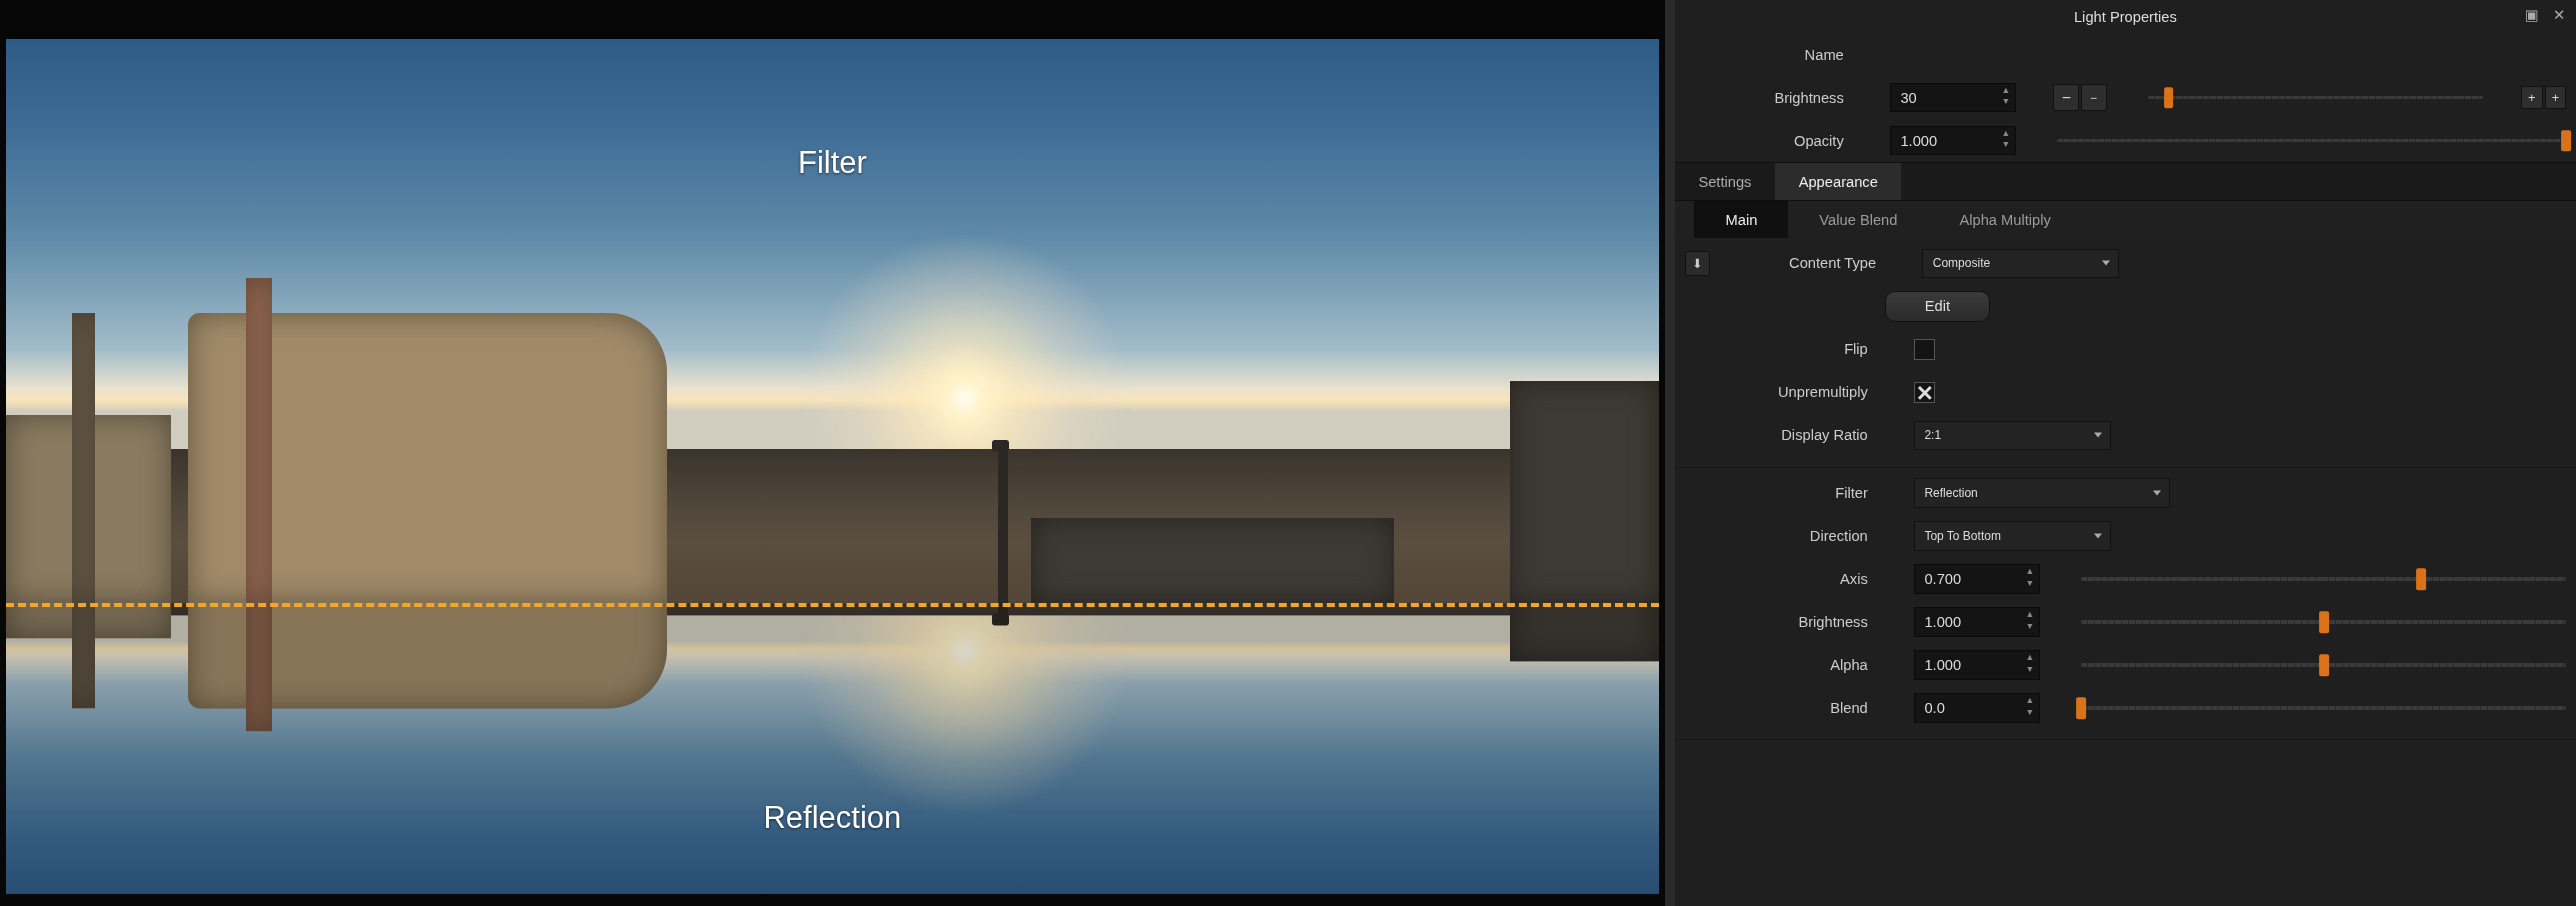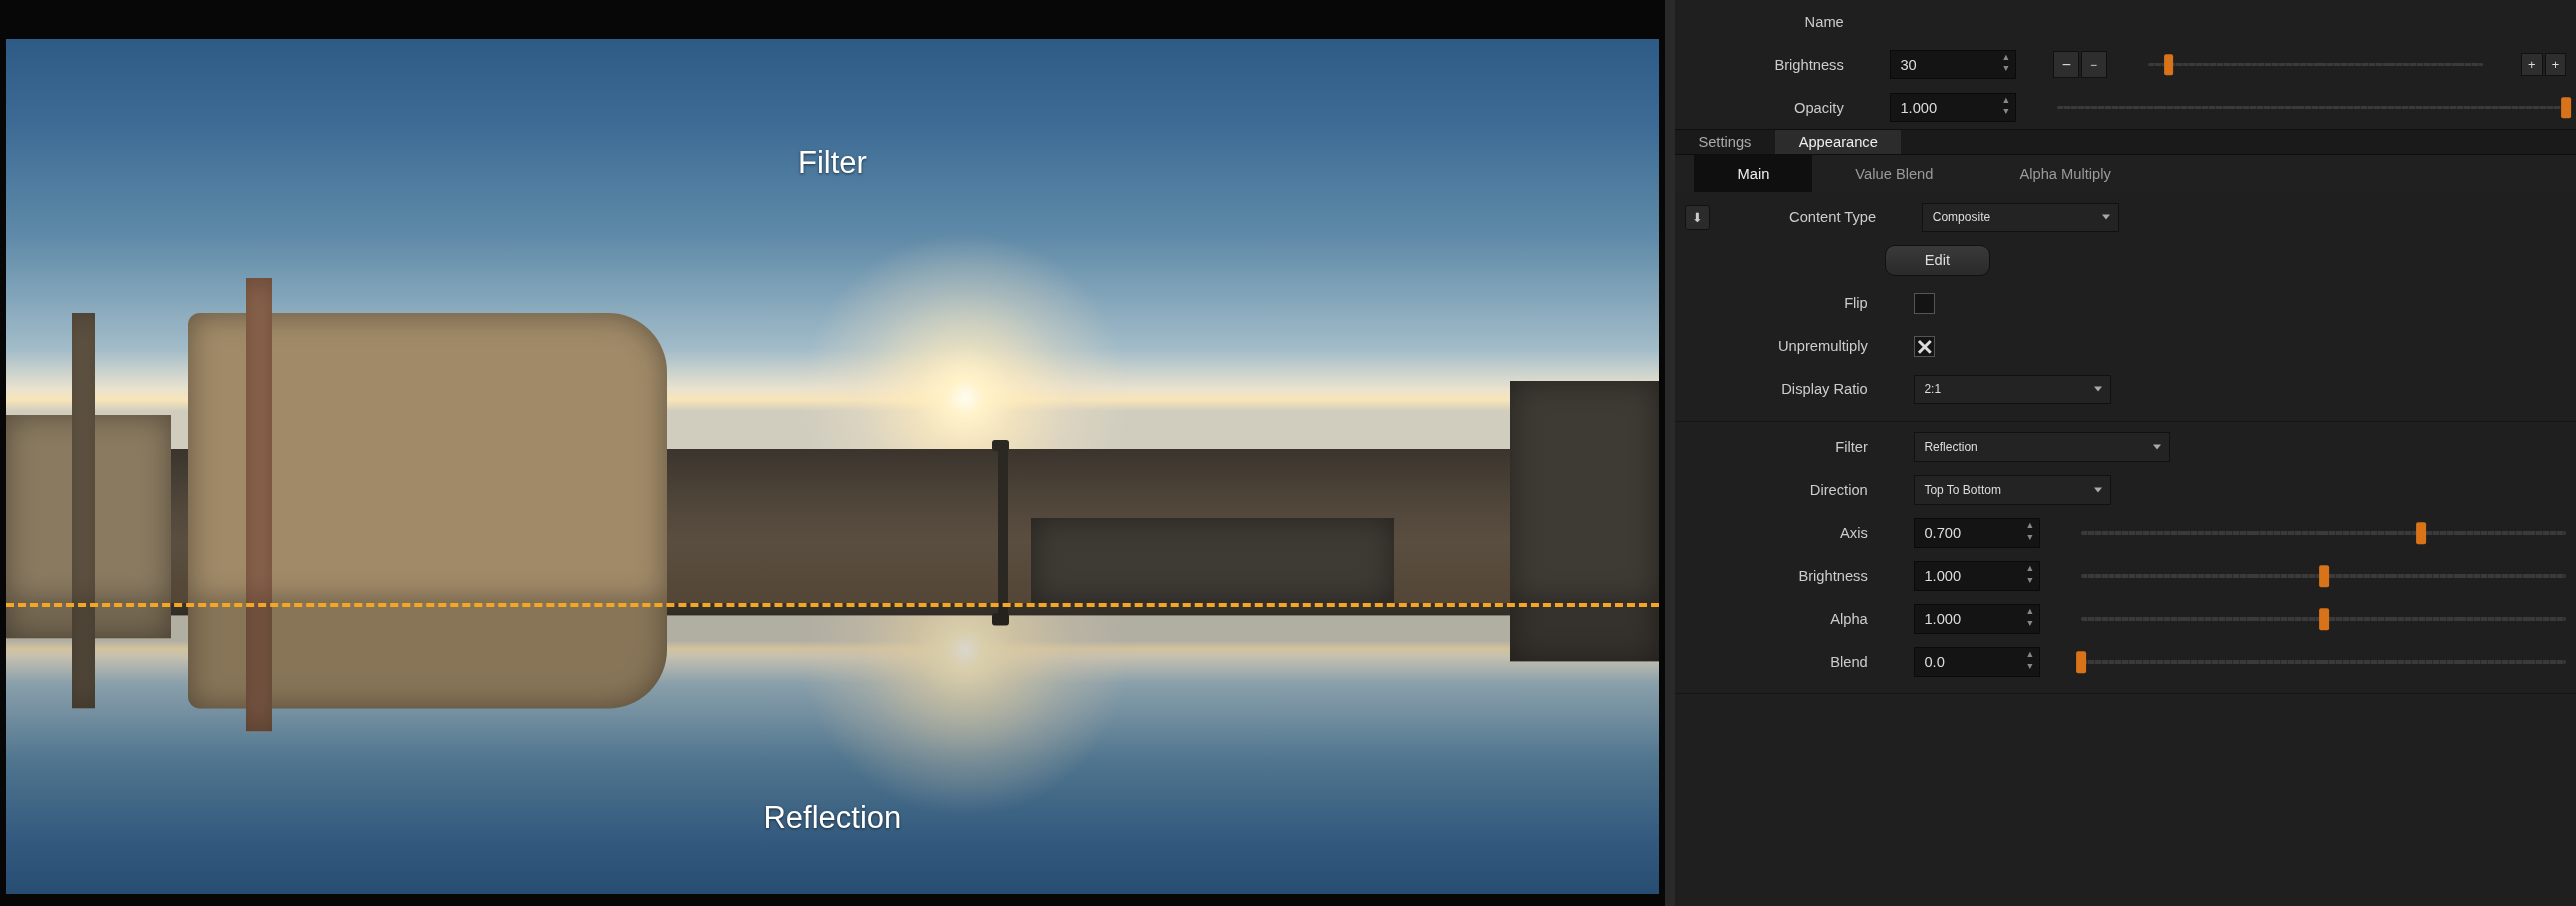--- a/index.html
+++ b/index.html
@@ -118,26 +118,26 @@
     background: repeating-linear-gradient(to right,#3a3a3a 0,#3a3a3a 5.9px,#2a2a2a 5.9px,#2a2a2a 6.9px);
     border-radius:2px;
   }
   .slider-track .thumb {
     position:absolute; top:50%; width:9.8px; height:21.6px; transform:translate(-50%,-50%);
     background:#d9731a; border-radius:2px;
   }
   .slider-end { display:flex; gap:2px; margin-left:5.9px; }
   .end-btn { width:21.6px; height:23.6px; background:#2e2e2e; border:1px solid #111; color:#ddd; font-size:12.8px; display:flex; align-items:center; justify-content:center; cursor:pointer; }
 
-  .tabs { display:flex; height:26px; align-items:stretch; background:#1a1a1a; border-top:1px solid #0e0e0e; border-bottom:1px solid #0e0e0e; }
+  .tabs { display:flex; height:39px; align-items:stretch; background:#1a1a1a; border-top:1px solid #0e0e0e; border-bottom:1px solid #0e0e0e; }
   .tab { padding:0 23.6px; display:flex; align-items:center; color:#aaa; font-size:14.7px; cursor:pointer; }
   .tab.active { background:#2c2c2c; color:#eee; }
 
   .subtabs { display:flex; height:37px; align-items:stretch; padding-left:19.7px; background:#202020; }
-  .subtab { padding:0 43px; display:flex; align-items:center; color:#9a9a9a; font-size:14.7px; cursor:pointer; }
+  .subtab { padding:0 31px; display:flex; align-items:center; color:#9a9a9a; font-size:14.7px; cursor:pointer; }
   .subtab.active { background:#0f0f0f; color:#eee; }
 
   .group { padding:3.9px 0 9.8px; border-bottom:1px solid #161616; }
 
   .dl-icon {
     width:25.6px; height:25.6px; background:#2b2b2b; border:1px solid #111; border-radius:2.9px;
     display:flex; align-items:center; justify-content:center; margin-right:9.8px; color:#ccc; font-size:12.8px; cursor:pointer;
   }
 
   .select {
@@ -196,20 +196,27 @@
     <div class="divider"></div>
 
     <div class="label" style="top:106px">Filter</div>
     <div class="label" style="top:761px">Reflection</div>
   </div>
 </div>
 
 <div class="splitter"></div>
 
 <div class="panel">
+  <div class="panel-header">
+    <span>Light Properties</span>
+    <div class="hdr-icons">
+      <span class="hdr-icon">▣</span>
+      <span class="hdr-icon">✕</span>
+    </div>
+  </div>
 
   <div class="row">
     <div class="lab">Name</div>
   </div>
 
   <div class="row">
     <div class="lab">Brightness</div>
     <div class="spin-wrap">
       <input class="txt" value="30" style="">
       <div class="spin-btns">

